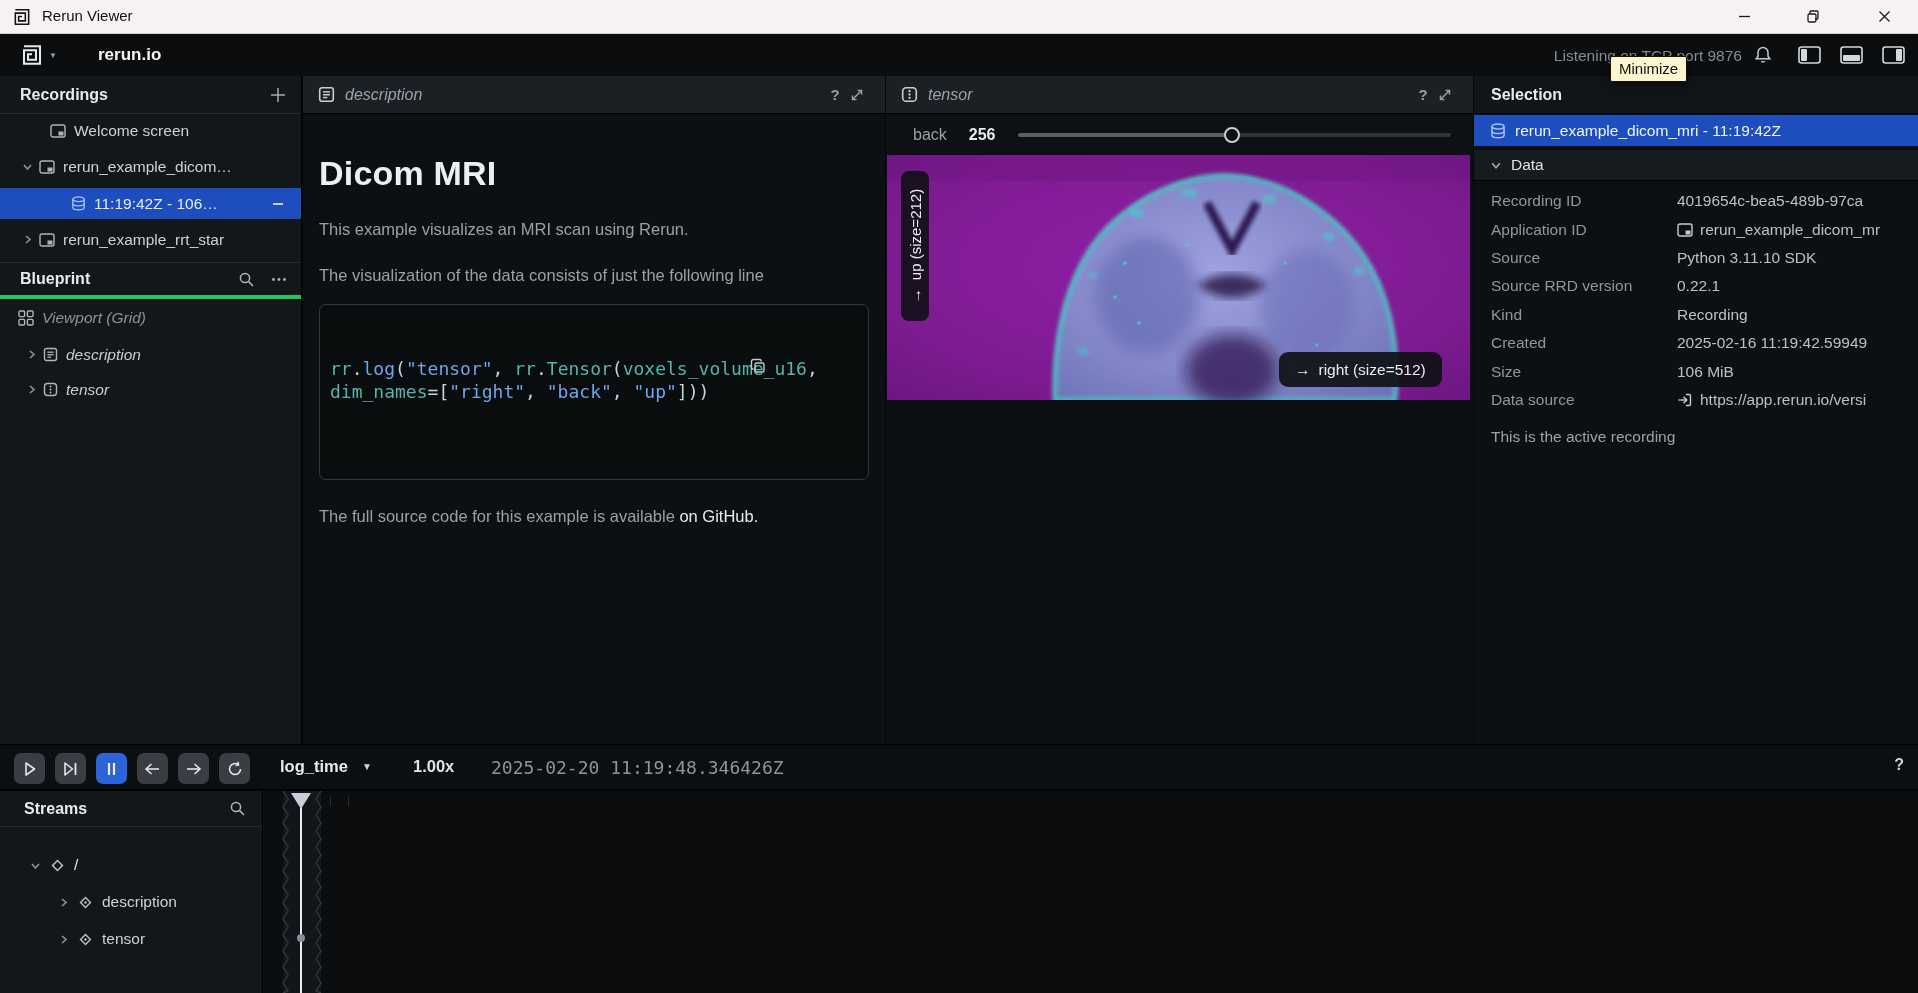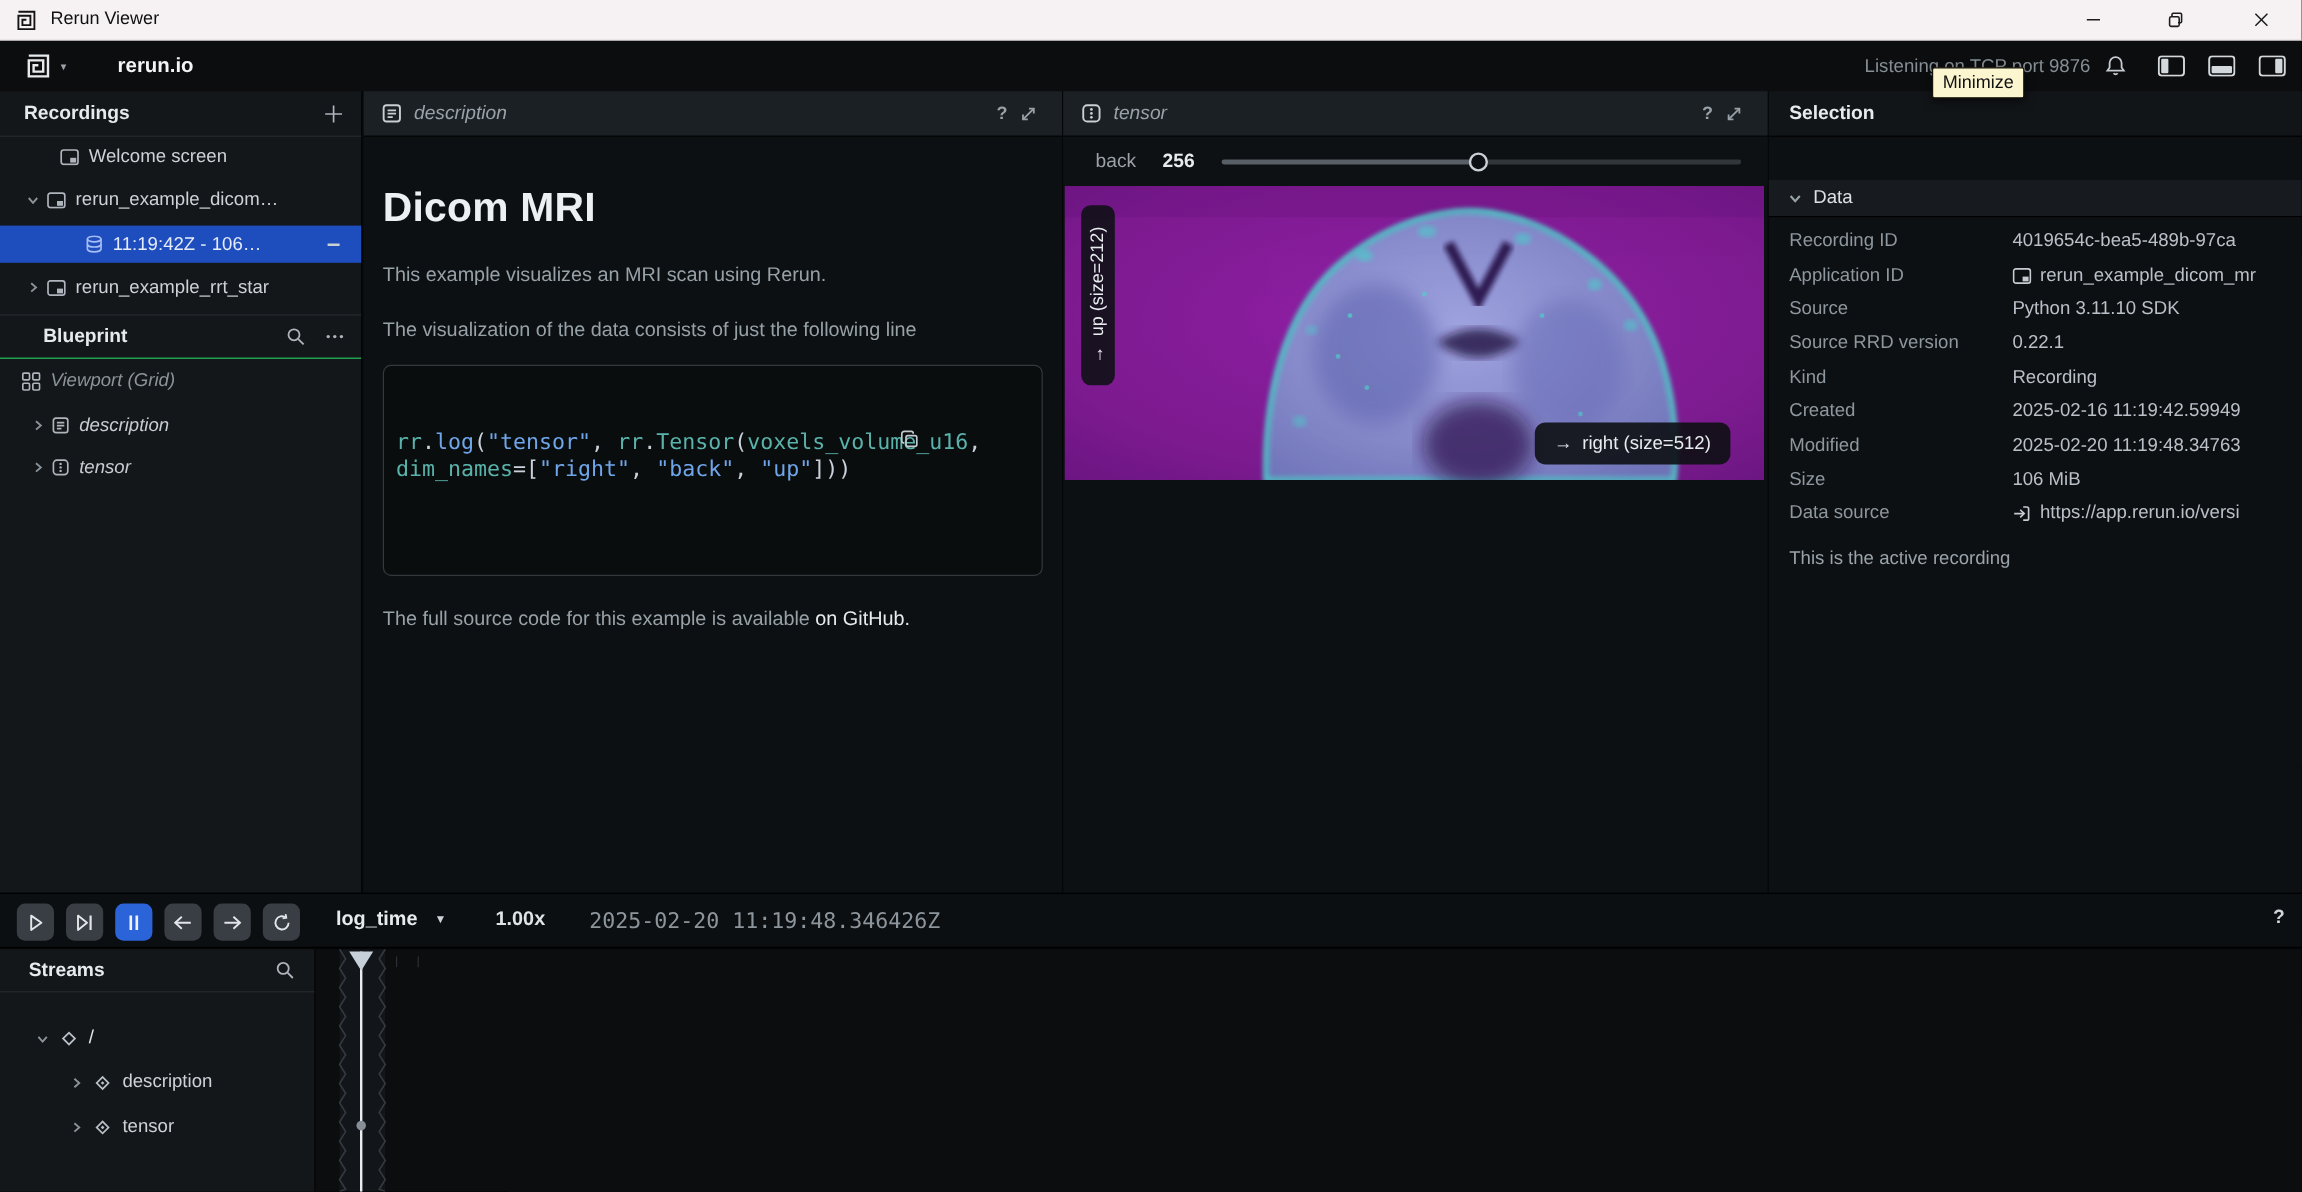--- a/index.html
+++ b/index.html
@@ -42,22 +42,22 @@
   .sechead { display:flex; align-items:center; height:38px; border-bottom:1px solid #26292d;
     padding:0 14px 0 20px; }
   .sechead .stitle { font-size:16px; font-weight:600; color:#e7eaed; flex:1; }
   .srow { position:absolute; left:0; width:100%; height:31px; display:flex; align-items:center;
     font-size:15.5px; color:#ccd2d7; }
   .srow .ico { display:inline-flex; margin-right:8px; color:#aeb5bc; }
   .srow .chev { display:inline-flex; margin-right:6px; color:#8b939a; }
   .srow.sel { background:#1e4dbd; color:#e4ebfa; }
   .srow.sel .ico { color:#a7bdf5; }
   .blueprint-head { position:absolute; left:0; top:186px; width:100%; height:37px;
-    border-top:1px solid #26292d; border-bottom:1px solid #22c55e; display:flex;
-    align-items:center; padding:0 14px 0 36px; }
+    border-top:1px solid #26292d; border-bottom:4px solid #22c55e; display:flex;
+    align-items:center; padding:0 14px 0 20px; }
   .blueprint-head .stitle { font-size:16px; font-weight:600; color:#e7eaed; flex:1; }
   .it { font-style:italic; }
   .dim { color:#8b949b; }
 
   
   .desc { left:303px; width:582px; }
   .desc-content { position:absolute; left:0; top:38px; right:0; bottom:0; background:#0d1013;
     padding:0 16px; }
   .h1 { margin-top:40px; font-size:34px; font-weight:600; color:#edf0f2; letter-spacing:.2px; }
   .para { margin-top:27px; font-size:16.5px; color:#97a1a8; }
@@ -473,20 +473,30 @@
         <span class="badge-arrow">→</span>
           <span>right (size=512)</span>
       </div>
     </div>
   </div>
 
   <div class="panel selp">
     <div class="phead2">
       <span class="ptitle2">Selection</span>
     </div>
+    <div class="selrow">
+      <span class="ico">
+        <svg width="16" height="16" viewBox="0 0 14 14">
+            <ellipse cx="7" cy="3" rx="5.3" ry="2.2" fill="none" stroke="currentColor" stroke-width="1.3"></ellipse>
+            <path d="M1.7,3 v7.8 a5.3,2.2 0 0 0 10.6,0 V3" fill="none" stroke="currentColor" stroke-width="1.3"></path>
+            <path d="M1.7,7 a5.3,2.2 0 0 0 10.6,0" fill="none" stroke="currentColor" stroke-width="1.3"></path>
+          </svg>
+      </span>
+      <span>rerun_example_dicom_mri - 11:19:42Z</span>
+    </div>
     <div class="datahead">
       <span class="chev">
         <svg width="12" height="12" viewBox="0 0 11 11">
             <polyline points="2,4 5.5,8 9,4" fill="none" stroke="currentColor" stroke-width="1.6"></polyline>
           </svg>
       </span>
       <span>Data</span>
     </div>
     <div class="kvrows">
       <div class="kv">
@@ -513,24 +523,20 @@
         <span class="k">Source RRD version</span>
         <span class="v">0.22.1</span>
       </div>
       <div class="kv">
         <span class="k">Kind</span>
         <span class="v">Recording</span>
       </div>
       <div class="kv">
         <span class="k">Created</span>
         <span class="v">2025-02-16 11:19:42.59949</span>
-      </div>
-      <div class="kv">
-        <span class="k">Modified</span>
-        <span class="v">2025-02-20 11:19:48.34763</span>
       </div>
       <div class="kv">
         <span class="k">Size</span>
         <span class="v">106 MiB</span>
       </div>
       <div class="kv">
         <span class="k">Data source</span>
         <span class="v">
             <span class="vic">
               <svg width="16" height="16" viewBox="0 0 16 16">

